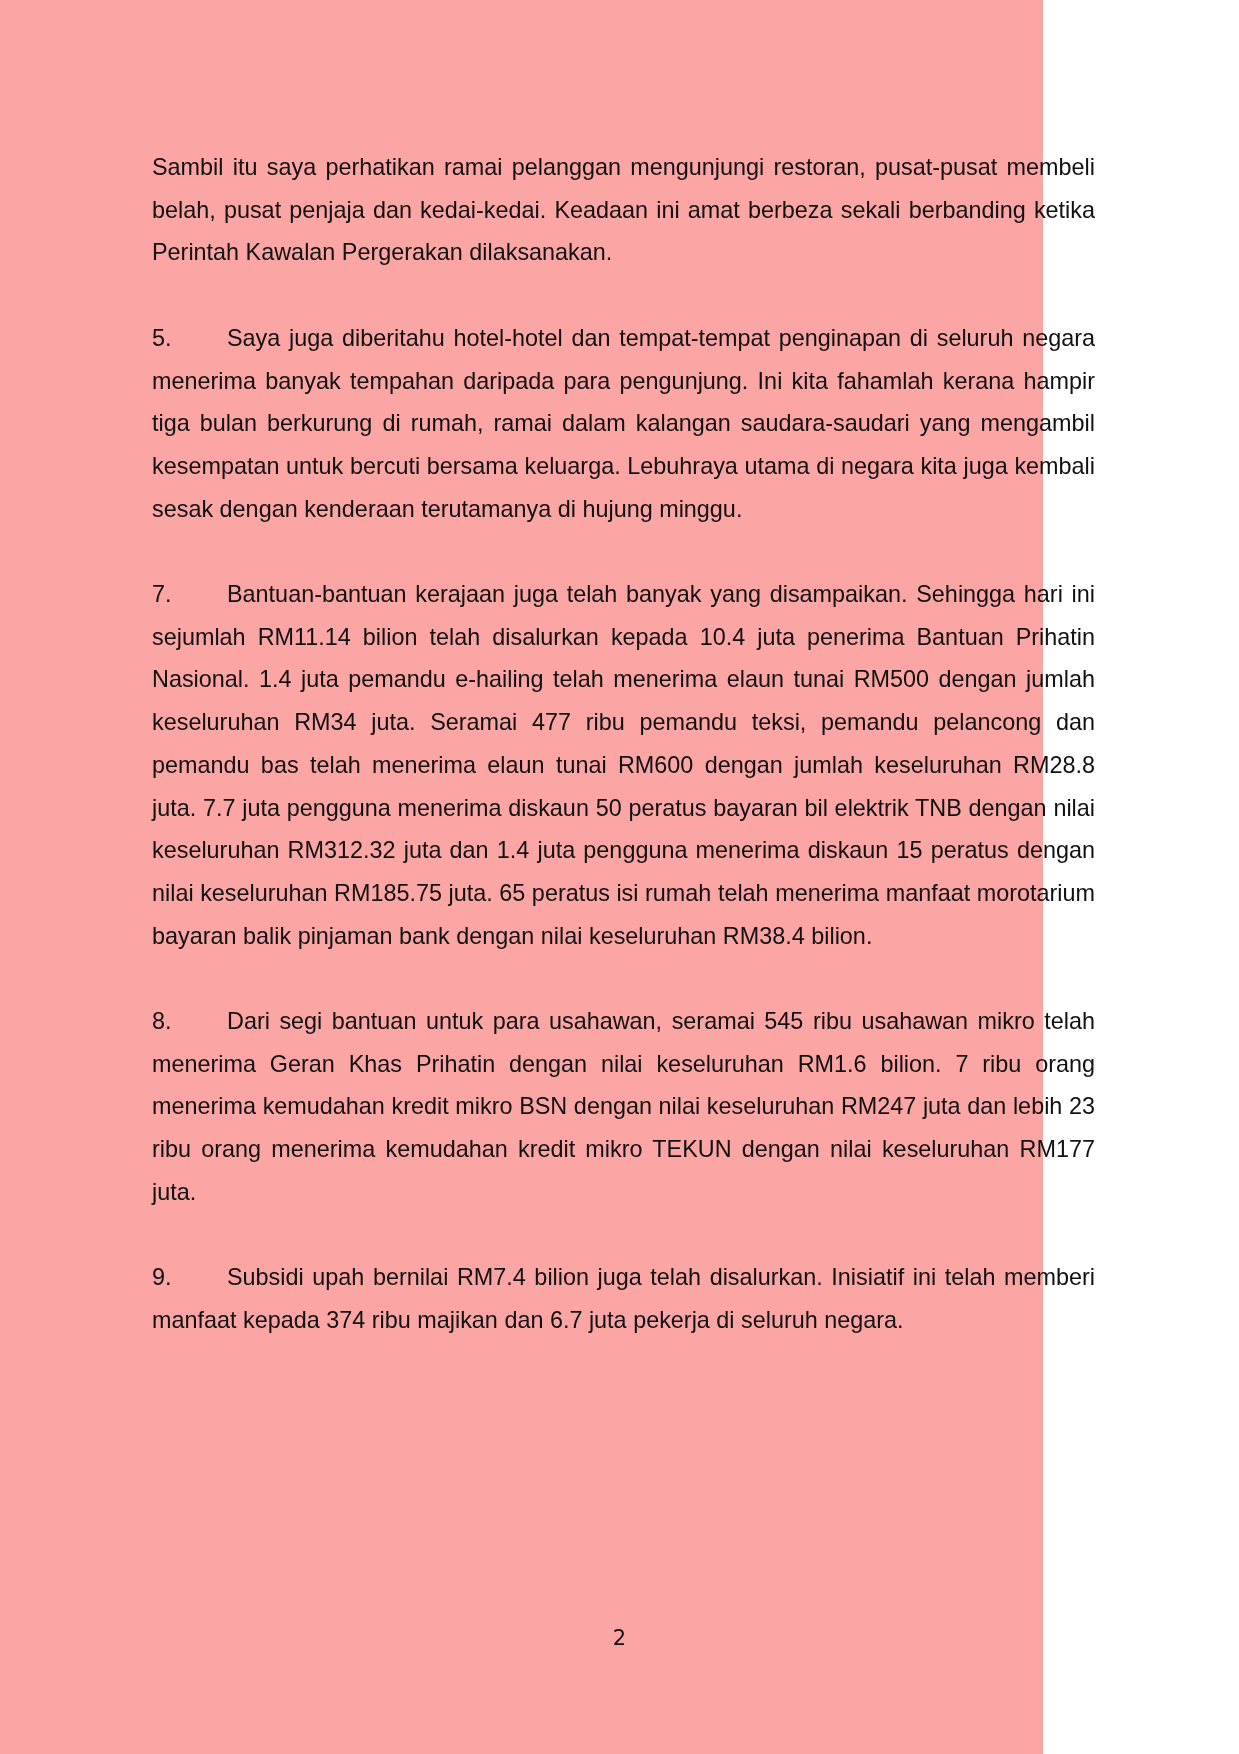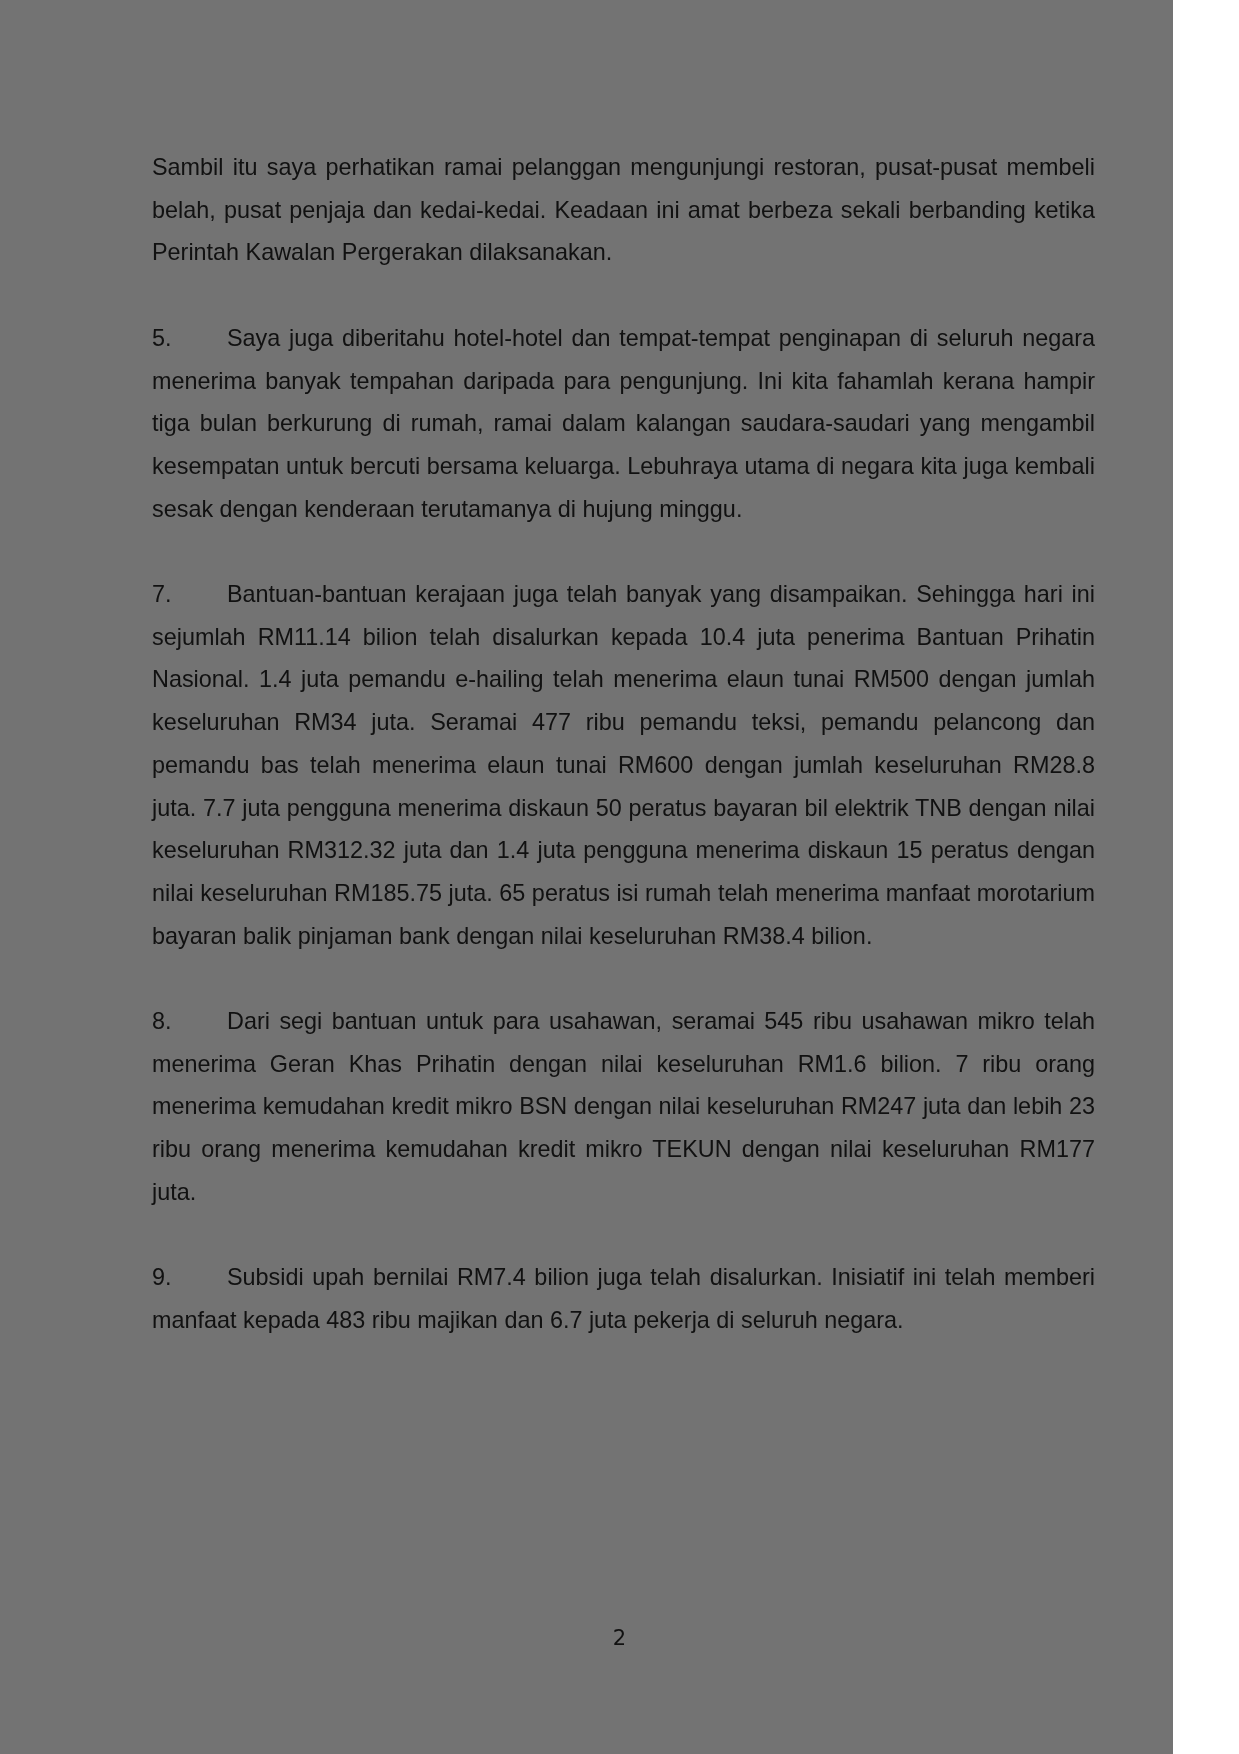--- a/index.html
+++ b/index.html
@@ -1,18 +1,18 @@
 <!DOCTYPE html>
 <html><head>
 <meta charset="utf-8">
 <style>
   html, body { margin: 0; padding: 0; background: #ffffff; }
   body { width: 1239px; height: 1754px; position: relative; overflow: hidden; }
   .page {
-    position: absolute; left: 0; top: 0; width: 1173px; height: 1754px; background: #737373;
+    position: absolute; left: 0; top: 0; width: 1043px; height: 1754px; background: #fca5a5;
   }
   .content {
     position: absolute; left: 152px; top: 146px; width: 943px;
     font-family: "Liberation Sans", sans-serif;
     font-size: 23.4px;
     line-height: 42.7px;
     color: #111111;
     text-align: justify;
   }
   .para { margin: 0 0 42.7px 0; text-align: justify; text-align-last: left; }
@@ -35,17 +35,17 @@
     <p class="para">
       <span class="num">5.</span><span>Saya juga diberitahu hotel-hotel dan tempat-tempat penginapan di seluruh negara menerima banyak tempahan daripada para pengunjung. Ini kita fahamlah kerana hampir tiga bulan berkurung di rumah, ramai dalam kalangan saudara-saudari yang mengambil kesempatan untuk bercuti bersama keluarga. Lebuhraya utama di negara kita juga kembali sesak dengan kenderaan terutamanya di hujung minggu.</span>
     </p>
     <p class="para">
       <span class="num">7.</span><span>Bantuan-bantuan kerajaan juga telah banyak yang disampaikan. Sehingga hari ini sejumlah RM11.14 bilion telah disalurkan kepada 10.4 juta penerima Bantuan Prihatin Nasional. 1.4 juta pemandu e-hailing telah menerima elaun tunai RM500 dengan jumlah keseluruhan RM34 juta. Seramai 477 ribu pemandu teksi, pemandu pelancong dan pemandu bas telah menerima elaun tunai RM600 dengan jumlah keseluruhan RM28.8 juta. 7.7 juta pengguna menerima diskaun 50 peratus bayaran bil elektrik TNB dengan nilai keseluruhan RM312.32 juta dan 1.4 juta pengguna menerima diskaun 15 peratus dengan nilai keseluruhan RM185.75 juta. 65 peratus isi rumah telah menerima manfaat morotarium bayaran balik pinjaman bank dengan nilai keseluruhan RM38.4 bilion.</span>
     </p>
     <p class="para">
       <span class="num">8.</span><span>Dari segi bantuan untuk para usahawan, seramai 545 ribu usahawan mikro telah menerima Geran Khas Prihatin dengan nilai keseluruhan RM1.6 bilion. 7 ribu orang menerima kemudahan kredit mikro BSN dengan nilai keseluruhan RM247 juta dan lebih 23 ribu orang menerima kemudahan kredit mikro TEKUN dengan nilai keseluruhan RM177 juta.</span>
     </p>
     <p class="para">
-      <span class="num">9.</span><span>Subsidi upah bernilai RM7.4 bilion juga telah disalurkan. Inisiatif ini telah memberi manfaat kepada 483 ribu majikan dan 6.7 juta pekerja di seluruh negara.</span>
+      <span class="num">9.</span><span>Subsidi upah bernilai RM7.4 bilion juga telah disalurkan. Inisiatif ini telah memberi manfaat kepada 374 ribu majikan dan 6.7 juta pekerja di seluruh negara.</span>
     </p>
   </div>
   <div class="page-number">2</div>
 </div>
 
 </body></html>

